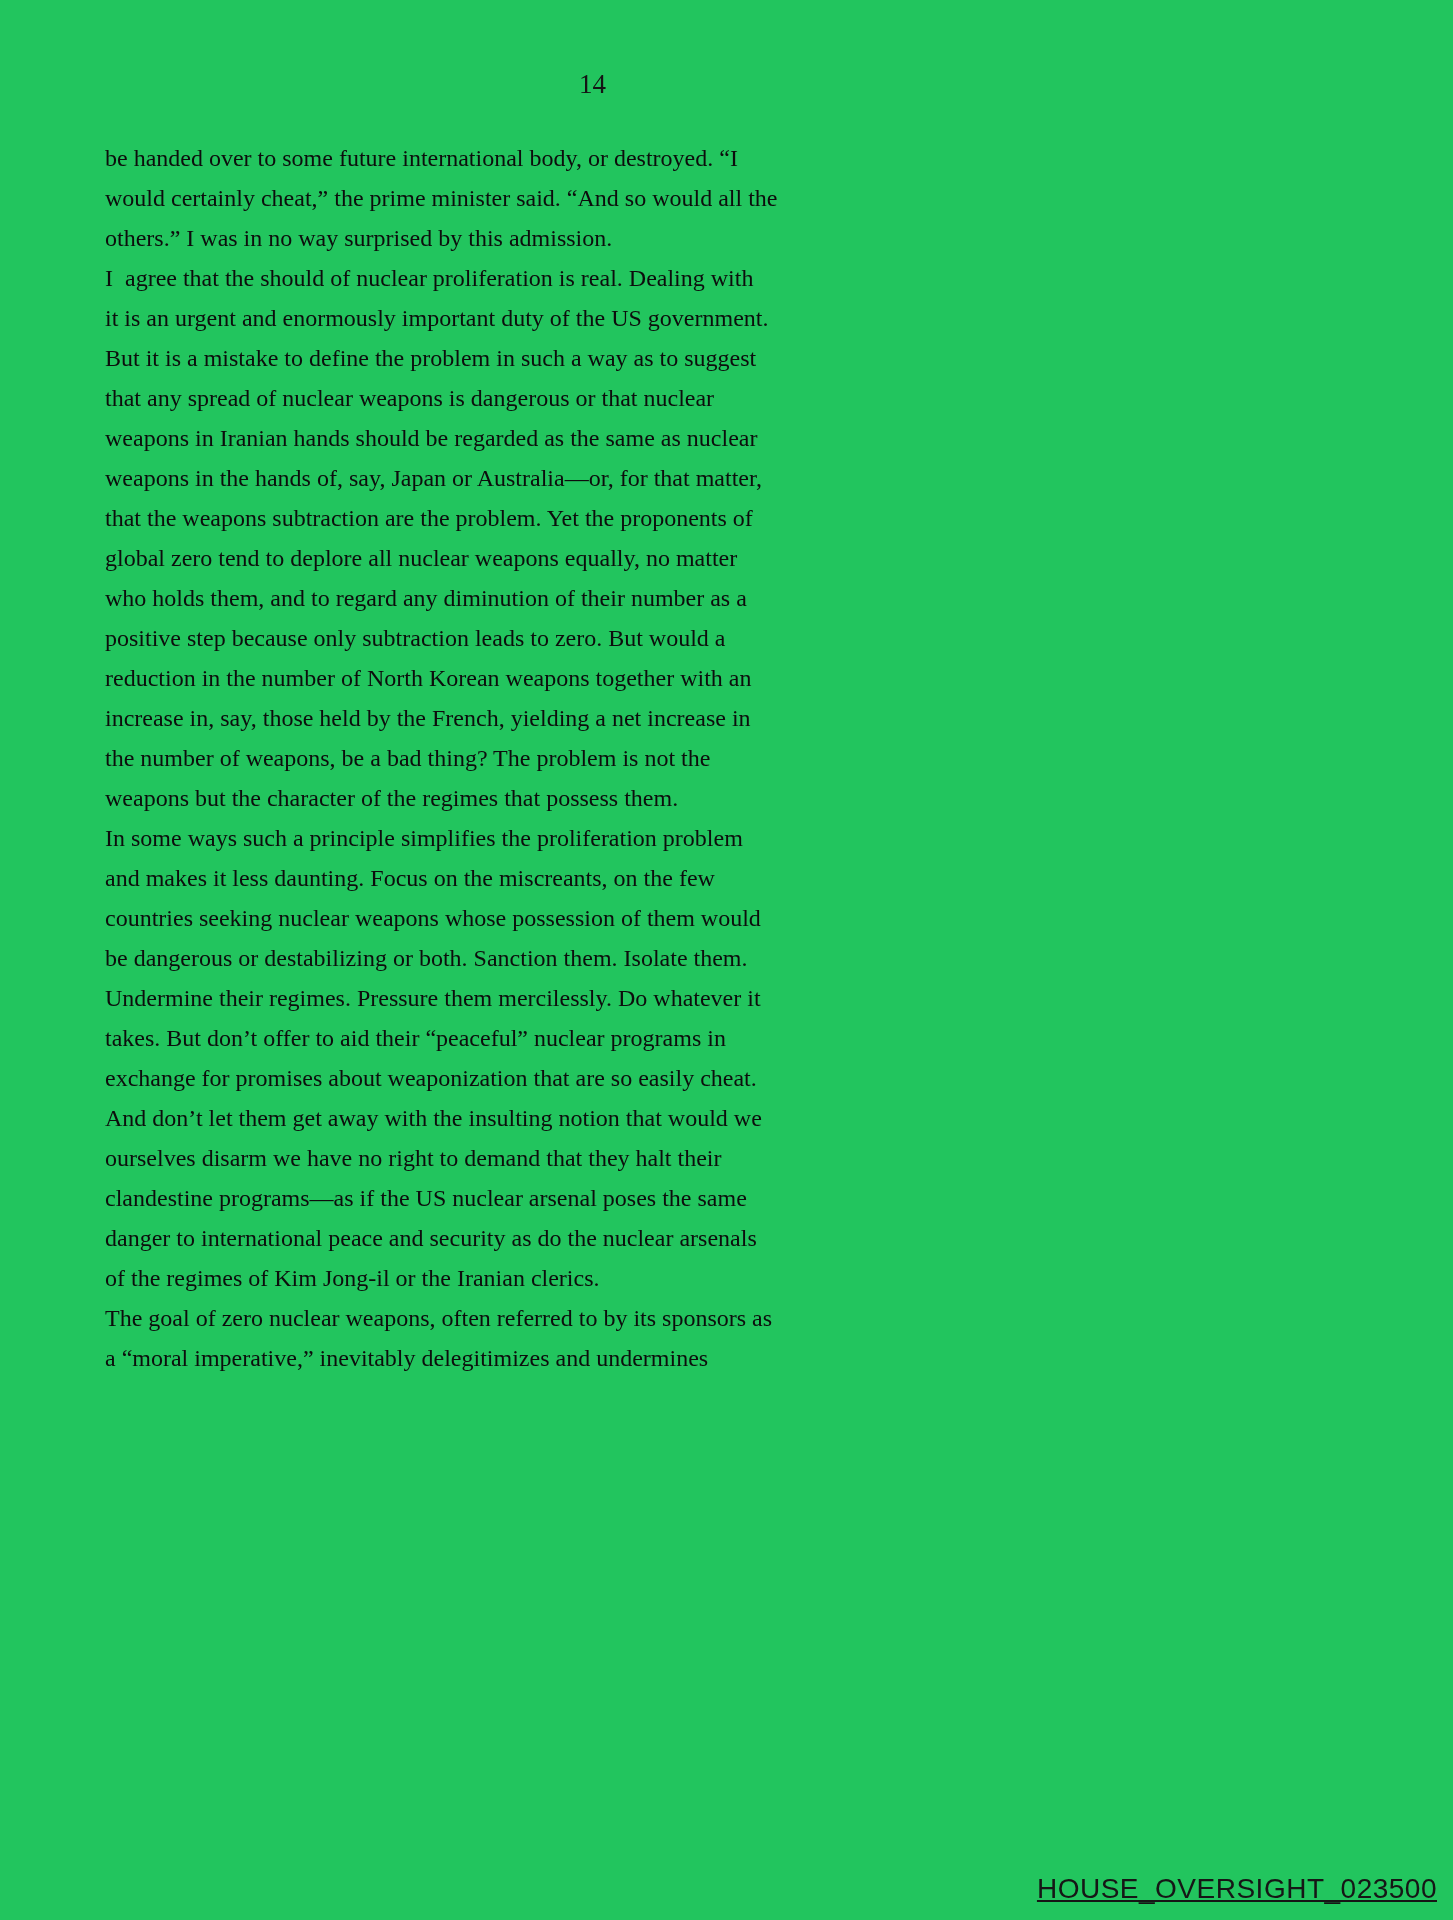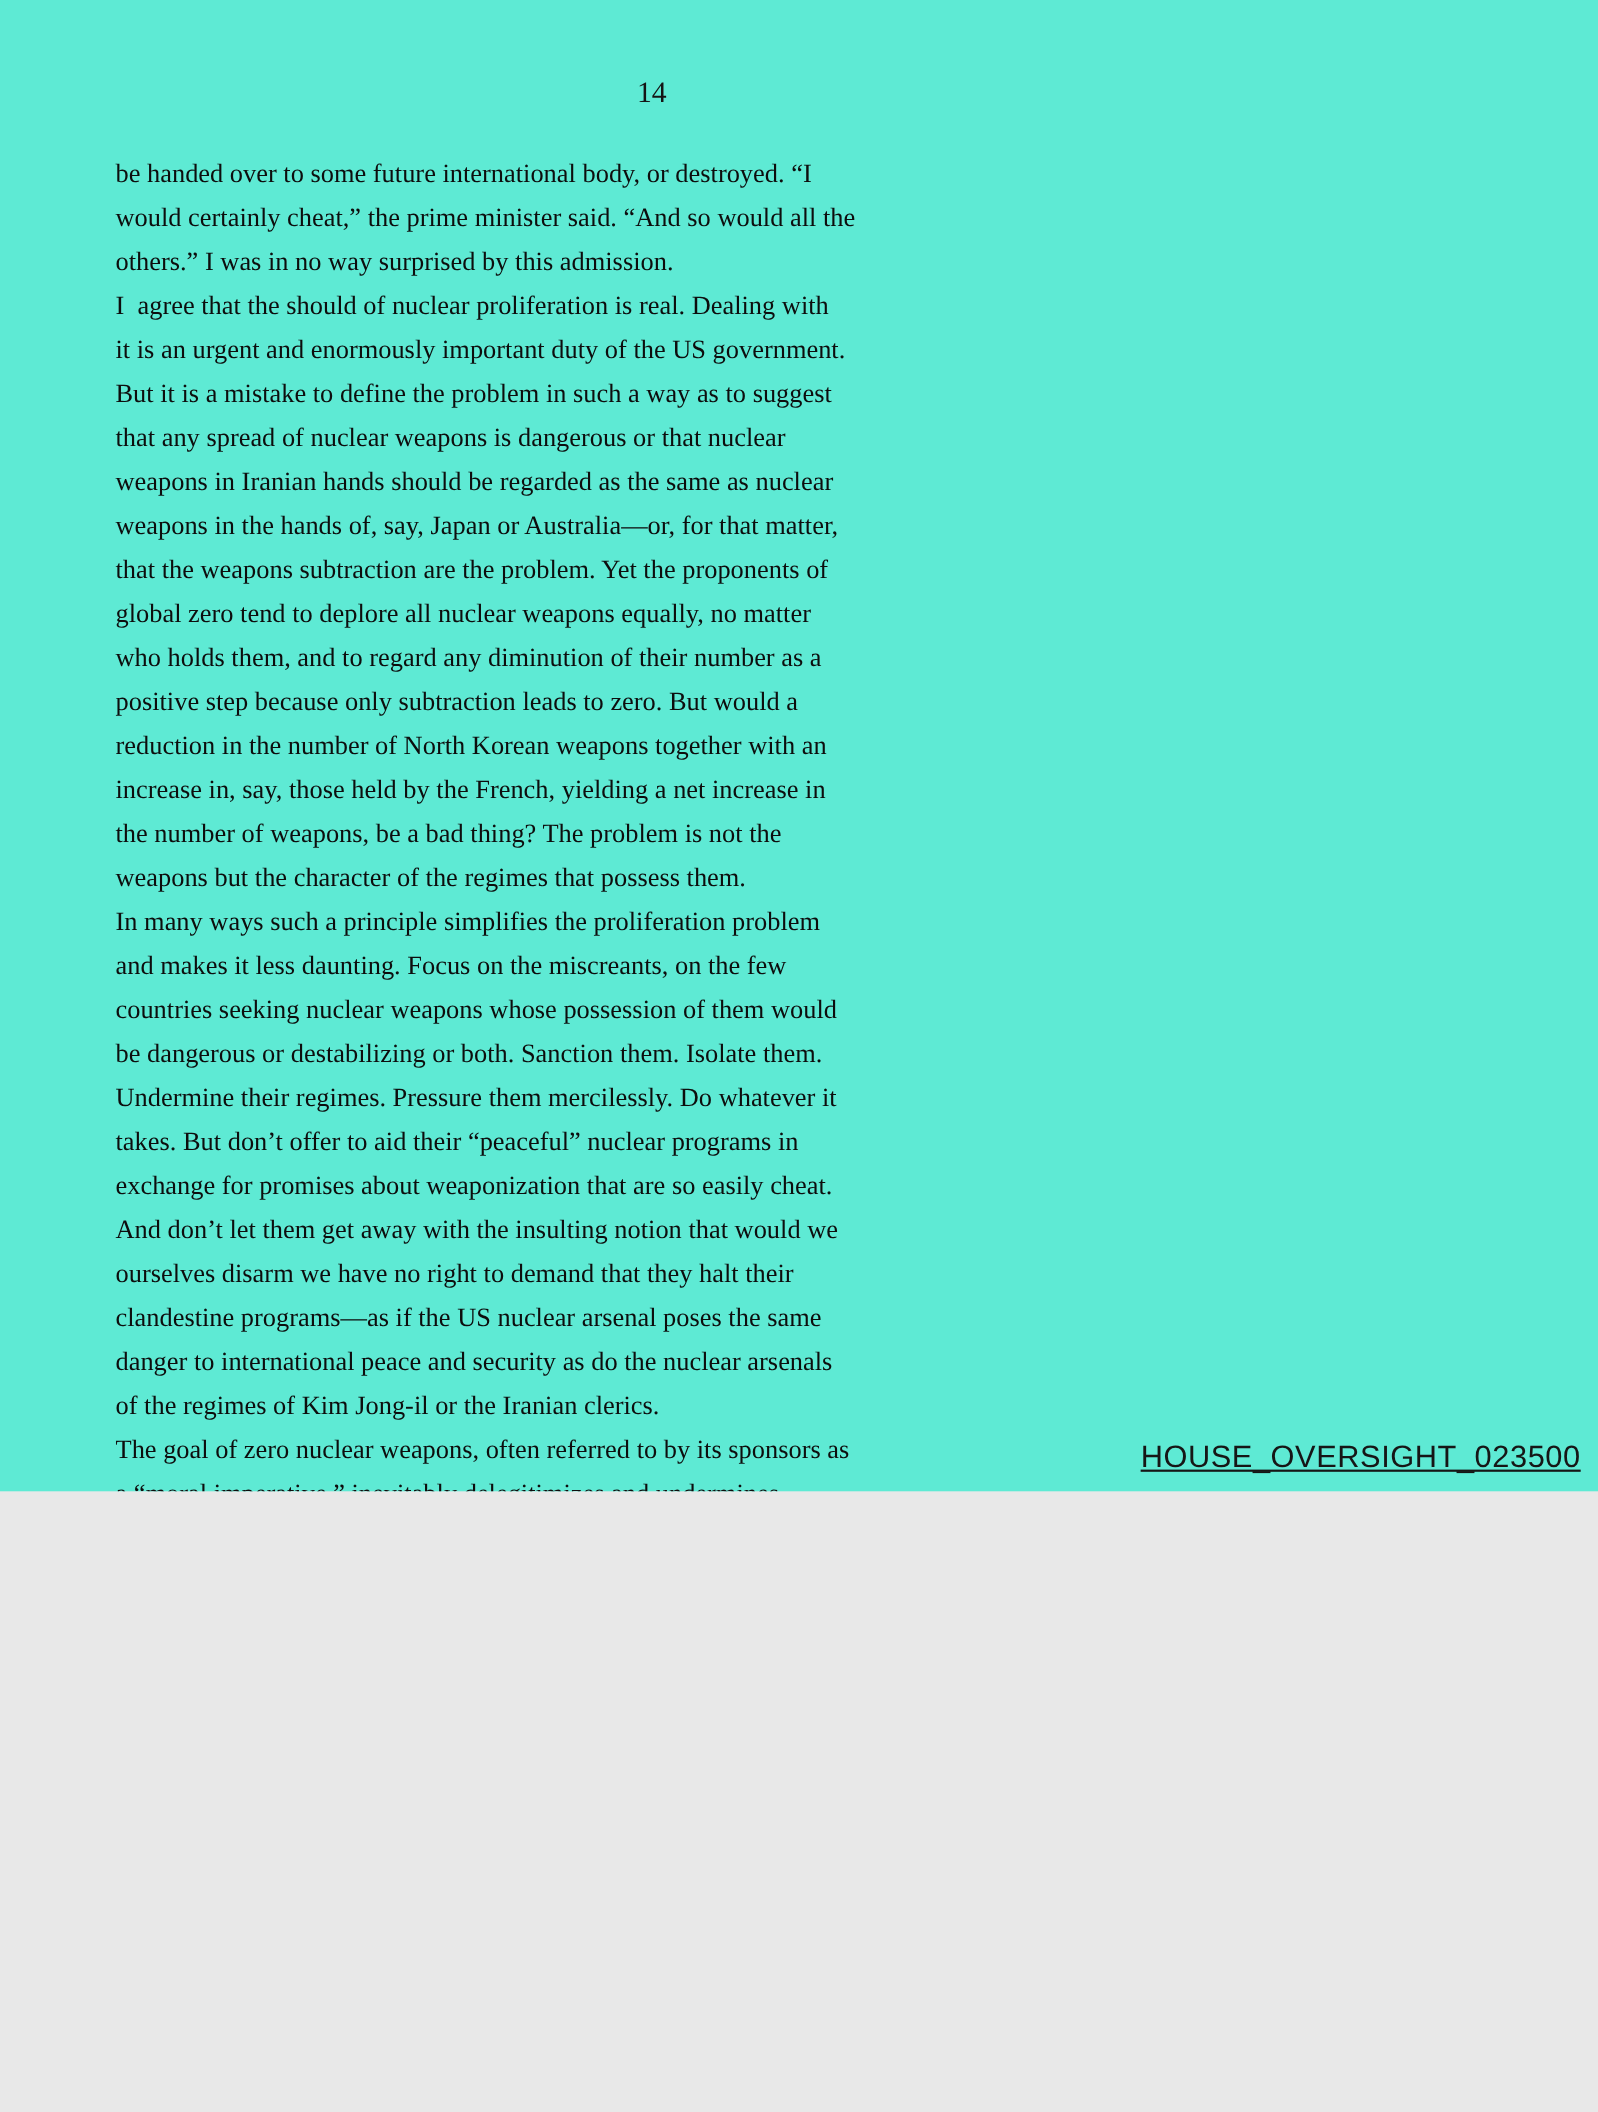--- a/index.html
+++ b/index.html
@@ -3,22 +3,22 @@
 <meta charset="utf-8">
 <style>
   html, body {
     margin: 0;
     padding: 0;
     background: #e8e8e8;
   }
   .page {
     position: relative;
     width: 1453px;
-    height: 1356px;
-    background: #5eead4;
+    height: 1920px;
+    background: #22c55e;
     color: #101010;
     font-family: "Liberation Serif", serif;
     overflow: hidden;
   }
   .page-number {
     position: absolute;
     top: 68px;
     left: 105px;
     width: 975px;
     text-align: center;
@@ -68,21 +68,21 @@
       <div class="text-line">weapons in Iranian hands should be regarded as the same as nuclear</div>
       <div class="text-line">weapons in the hands of, say, Japan or Australia—or, for that matter,</div>
       <div class="text-line">that the weapons subtraction are the problem. Yet the proponents of</div>
       <div class="text-line">global zero tend to deplore all nuclear weapons equally, no matter</div>
       <div class="text-line">who holds them, and to regard any diminution of their number as a</div>
       <div class="text-line">positive step because only subtraction leads to zero. But would a</div>
       <div class="text-line">reduction in the number of North Korean weapons together with an</div>
       <div class="text-line">increase in, say, those held by the French, yielding a net increase in</div>
       <div class="text-line">the number of weapons, be a bad thing? The problem is not the</div>
       <div class="text-line">weapons but the character of the regimes that possess them.</div>
-      <div class="text-line">In many ways such a principle simplifies the proliferation problem</div>
+      <div class="text-line">In some ways such a principle simplifies the proliferation problem</div>
       <div class="text-line">and makes it less daunting. Focus on the miscreants, on the few</div>
       <div class="text-line">countries seeking nuclear weapons whose possession of them would</div>
       <div class="text-line">be dangerous or destabilizing or both. Sanction them. Isolate them.</div>
       <div class="text-line">Undermine their regimes. Pressure them mercilessly. Do whatever it</div>
       <div class="text-line">takes. But don’t offer to aid their “peaceful” nuclear programs in</div>
       <div class="text-line">exchange for promises about weaponization that are so easily cheat.</div>
       <div class="text-line">And don’t let them get away with the insulting notion that would we</div>
       <div class="text-line">ourselves disarm we have no right to demand that they halt their</div>
       <div class="text-line">clandestine programs—as if the US nuclear arsenal poses the same</div>
       <div class="text-line">danger to international peace and security as do the nuclear arsenals</div>

